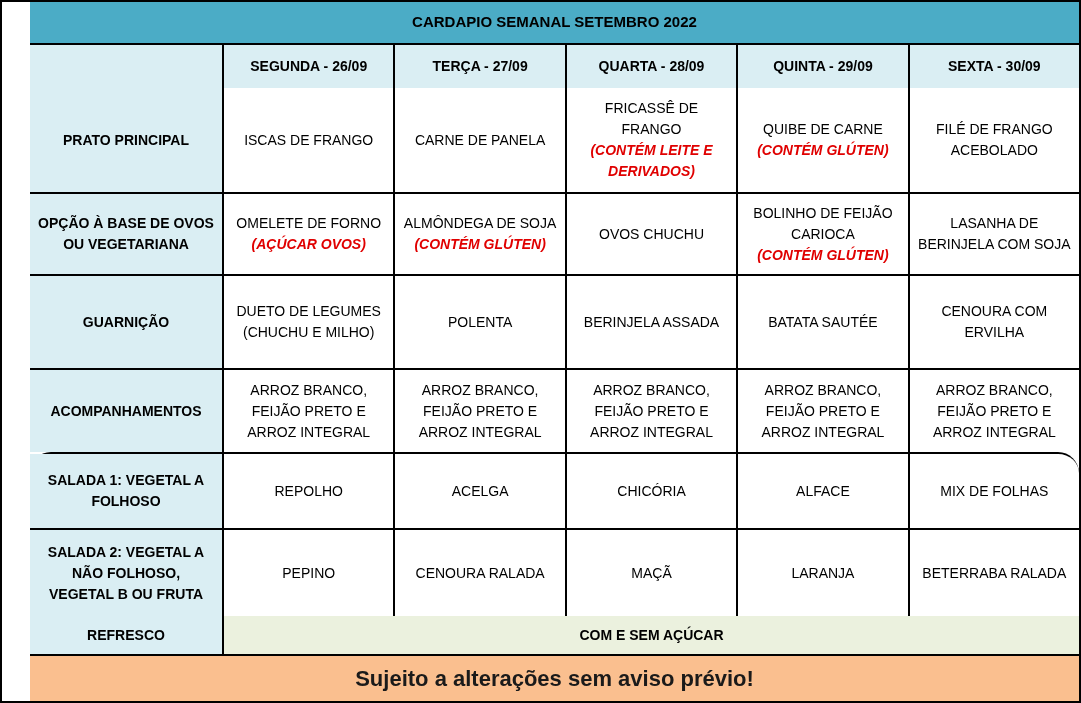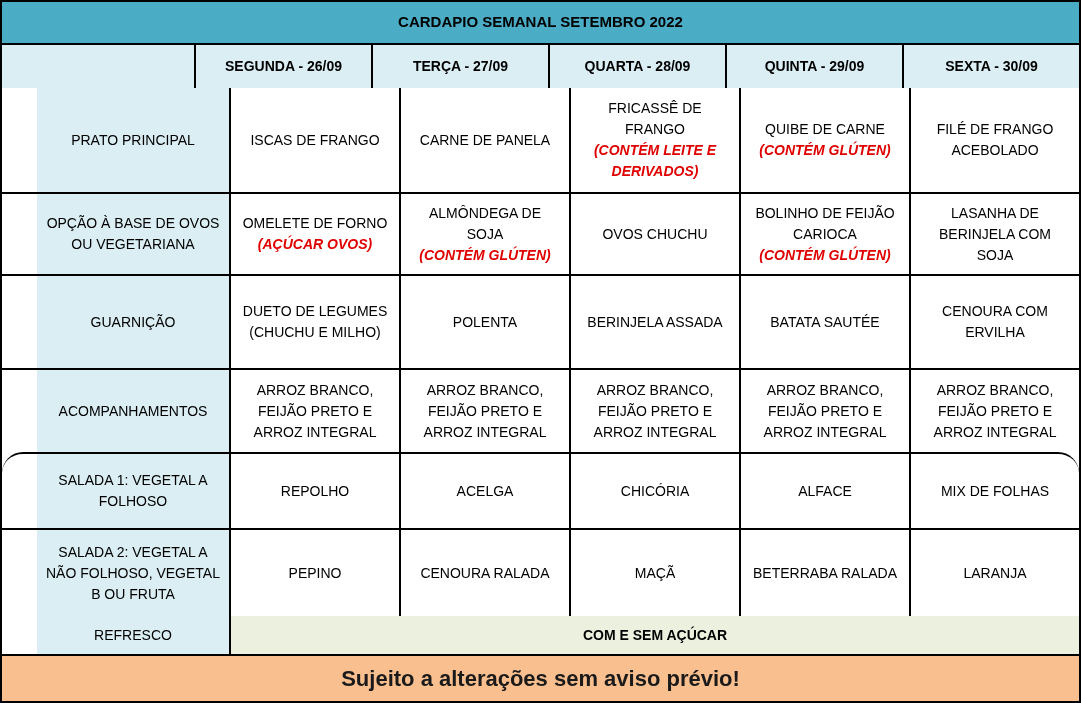--- a/index.html
+++ b/index.html
@@ -1,36 +1,36 @@
 <!DOCTYPE html>
 <html style="--teal: #4BACC6; --blue: #DAEEF3; --green: #EBF1DE; --orange: #FABF8F; --red: #E00000; --border: #000000;"><head>
 <meta charset="utf-8">
 <style>
   html,body{margin:0;padding:0;background:#fff;}
   body{font-family:"Liberation Sans",sans-serif;-webkit-font-smoothing:antialiased;}
   .menu{
     width:1081px;height:703px;box-sizing:border-box;
     border:2px solid var(--border,#000);
-    display:flex;flex-direction:column;background:#fff;
+    display:flex;flex-direction:column;background:#fff;padding-left:28px;
   }
   .row{display:flex;flex:0 0 auto;}
   .row + .row{border-top:2px solid var(--border,#000);}
   .cell{
     box-sizing:border-box;display:flex;flex-direction:column;
     align-items:center;justify-content:center;text-align:center;
     padding:4px 8px;font-size:14px;color:#000;line-height:1.5;
   }
   .cell + .cell{border-left:2px solid var(--border,#000);}
   .label-col{flex:0 0 192px;}
   .day-col{flex:1 1 0;}
   .title-row{height:41px;background:var(--teal,#4BACC6);}
   .title-row .cell{width:100%;font-weight:bold;font-size:15px;}
   .header-row{height:43px;background:var(--blue,#DAEEF3);}
   .header-row .cell{font-weight:bold;}
-  .row-label{background:var(--blue,#DAEEF3);font-weight:normal;margin-left:35px;}
+  .row-label{background:var(--blue,#DAEEF3);font-weight:bold;}
   .r0{height:104px;} .r1{height:80px;} .r2{height:92px;}
   .r3{height:82px;} .r4{height:74px;border-radius:21px;} .r5{height:86px;}
   .refresco-row{height:38px;}
   .refresco-value{background:var(--green,#EBF1DE);font-weight:bold;}
   .allergen{color:var(--red,#E00000);font-weight:bold;font-style:italic;}
   .footer-row{height:45px;background:var(--orange,#FABF8F);}
   .footer-row .cell{width:100%;font-weight:bold;font-size:22px;color:#1a1a1a;}
 </style>
 </head>
 <body>
@@ -144,24 +144,24 @@
         <div class="cell day-col">
           <span>PEPINO</span>
         </div>
         <div class="cell day-col">
           <span>CENOURA RALADA</span>
         </div>
         <div class="cell day-col">
           <span>MAÇÃ</span>
         </div>
         <div class="cell day-col">
-          <span>BETERRABA RALADA</span>
+          <span>LARANJA</span>
         </div>
         <div class="cell day-col">
-          <span>LARANJA</span>
+          <span>BETERRABA RALADA</span>
         </div>
       </div></div>
 
   <div class="row refresco-row">
     <div class="cell label-col row-label">REFRESCO</div>
     <div class="cell day-col refresco-value">COM E SEM AÇÚCAR</div>
   </div>
 
   <div class="row footer-row">
     <div class="cell">Sujeito a alterações sem aviso prévio!</div>

